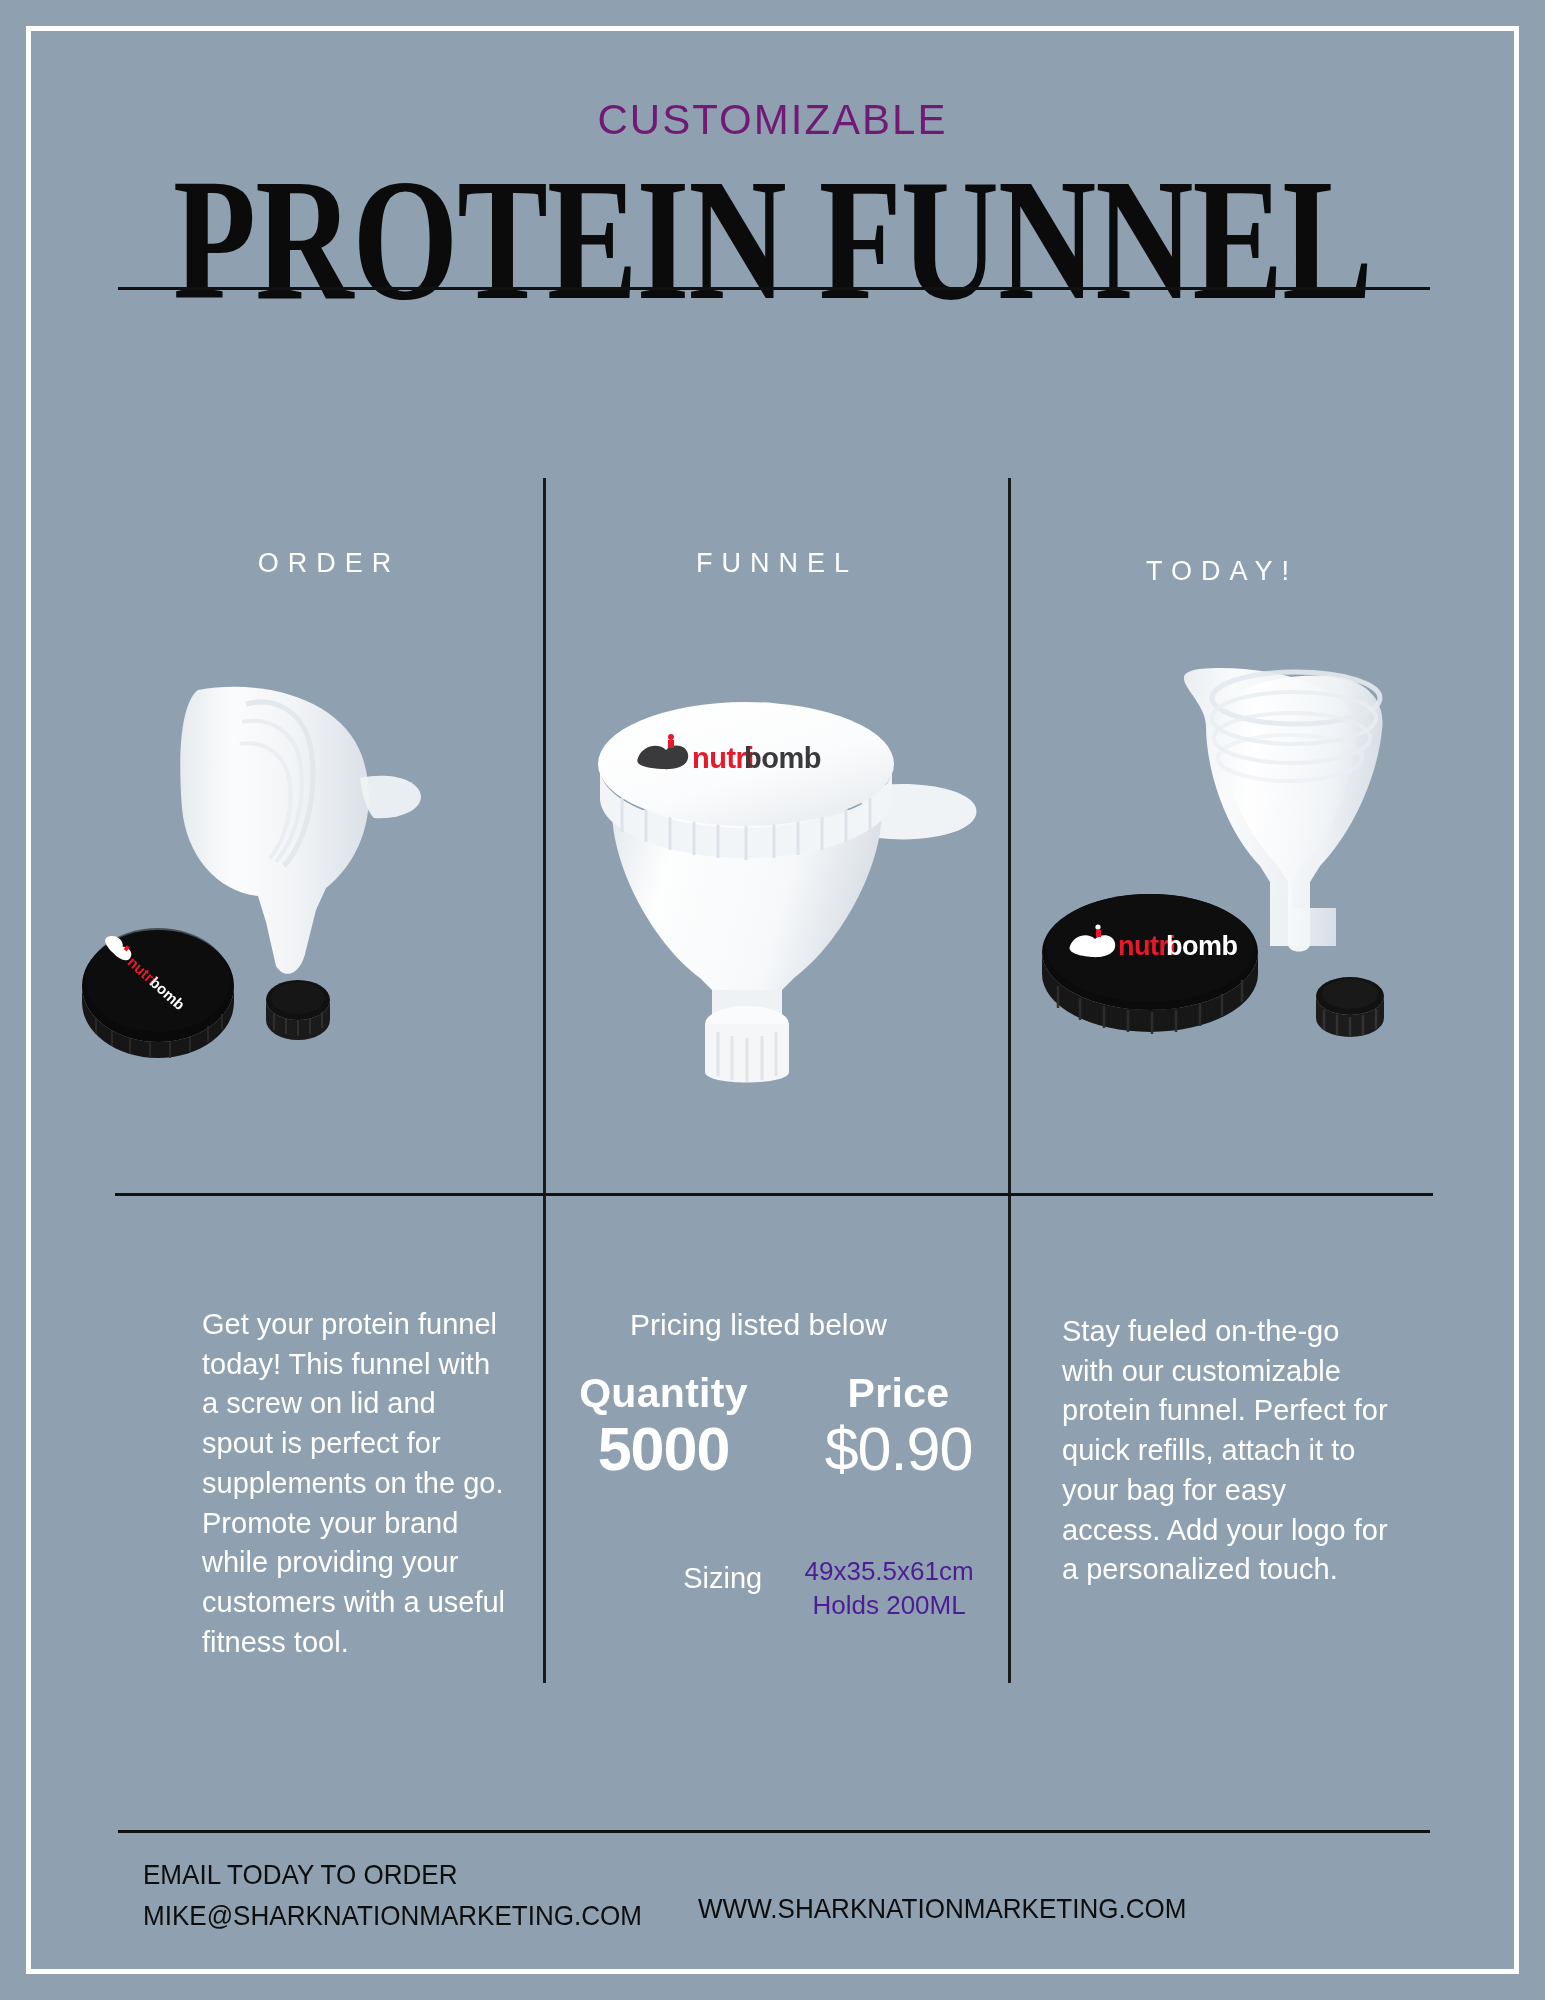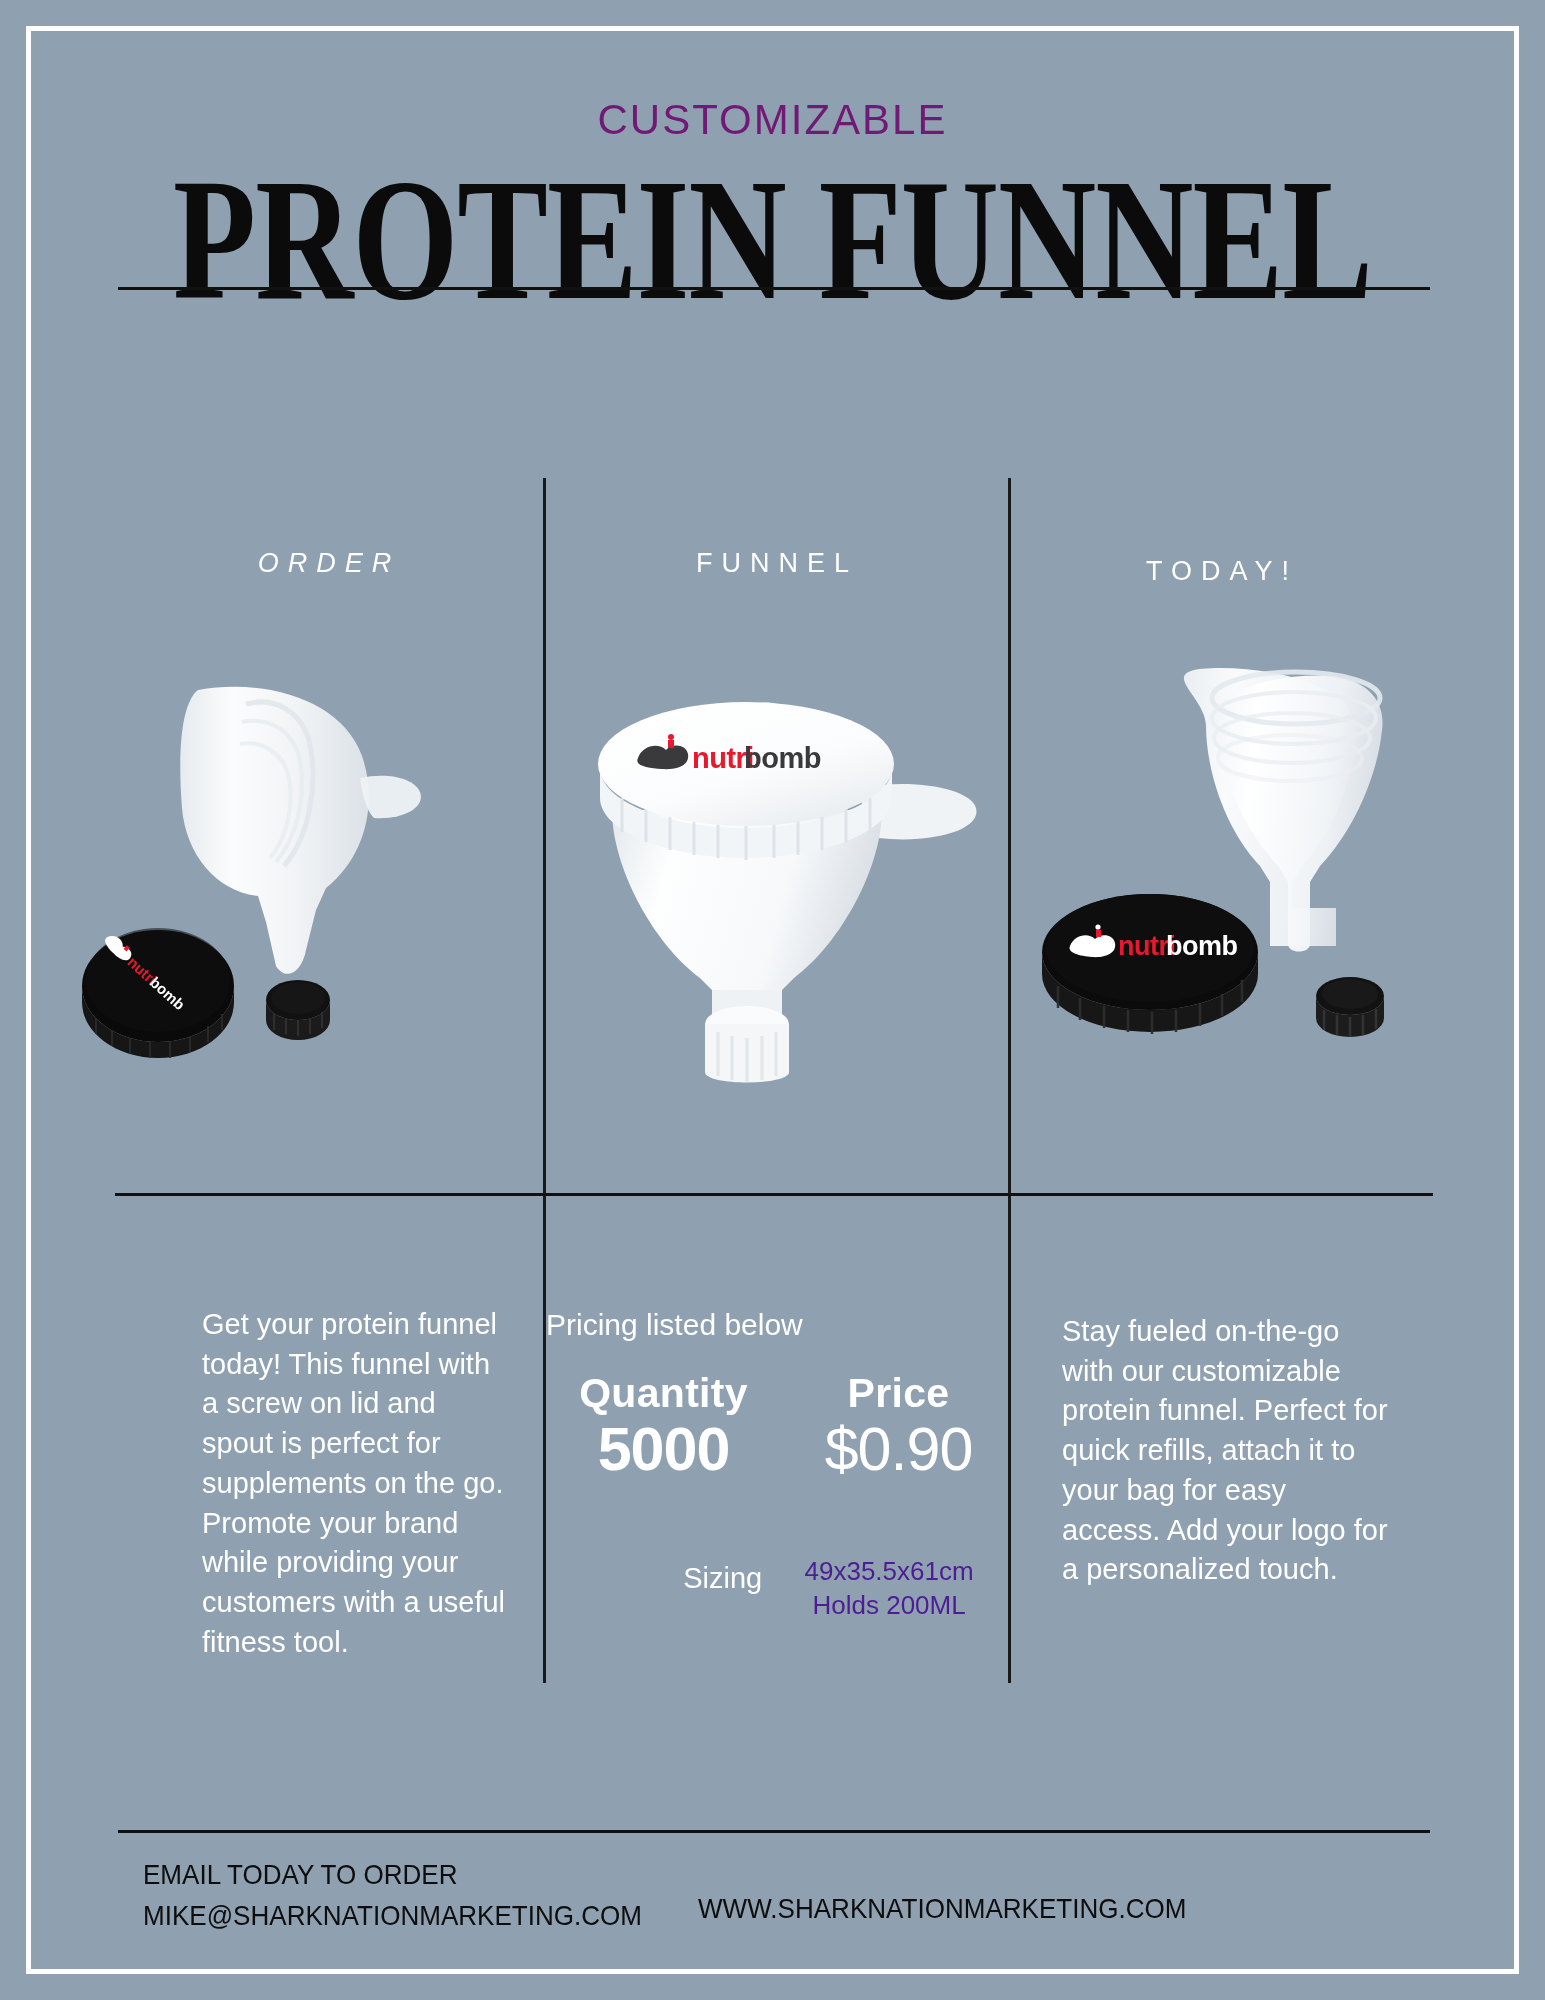--- a/index.html
+++ b/index.html
@@ -59,37 +59,37 @@
     position:absolute;left:115px;width:1318px;top:1193px;height:3px;background:#111;
   }
   .colhead{
     position:absolute;top:548px;
     color:#ffffff;
     font-size:27px;
     letter-spacing:9px;
     font-weight:400;
     text-align:center;
   }
-  .colhead.c1{left:115px;width:428px;font-style:italic;}
+  .colhead.c1{left:115px;width:428px;}
   .colhead.c2{left:546px;width:462px;}
   .colhead.c3{left:1011px;width:422px;margin-top:8px;}
   
   .bodytext{
     position:absolute;
     color:#ffffff;
     font-size:29px;
     line-height:1.37;
     font-weight:400;
   }
   .bodytext.left{left:160px;top:1305px;width:310px;margin-left:42px;}
   .bodytext.right{left:1062px;top:1312px;width:330px;}
   
   .pricing-intro{
     position:absolute;left:546px;width:425px;top:1308px;
-    color:#ffffff;font-size:30px;
+    text-align:center;color:#ffffff;font-size:30px;
   }
   .ptable{
     position:absolute;left:546px;width:470px;top:1370px;
   }
   .prow{display:flex;align-items:baseline;}
   .pcell{flex:1;text-align:center;color:#ffffff;}
   .p-head{font-size:41px;font-weight:700;letter-spacing:.3px;}
   .p-val-qty{font-size:61px;font-weight:700;line-height:1.08;letter-spacing:-1px;}
   .p-val-price{font-size:61px;font-weight:400;line-height:1.08;letter-spacing:-1px;}
   .sizing-row{

